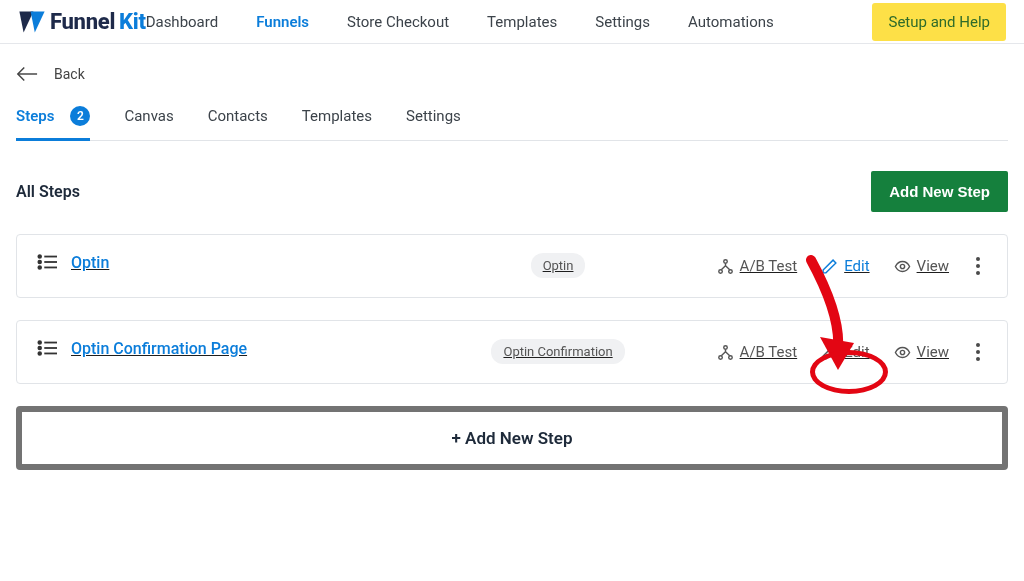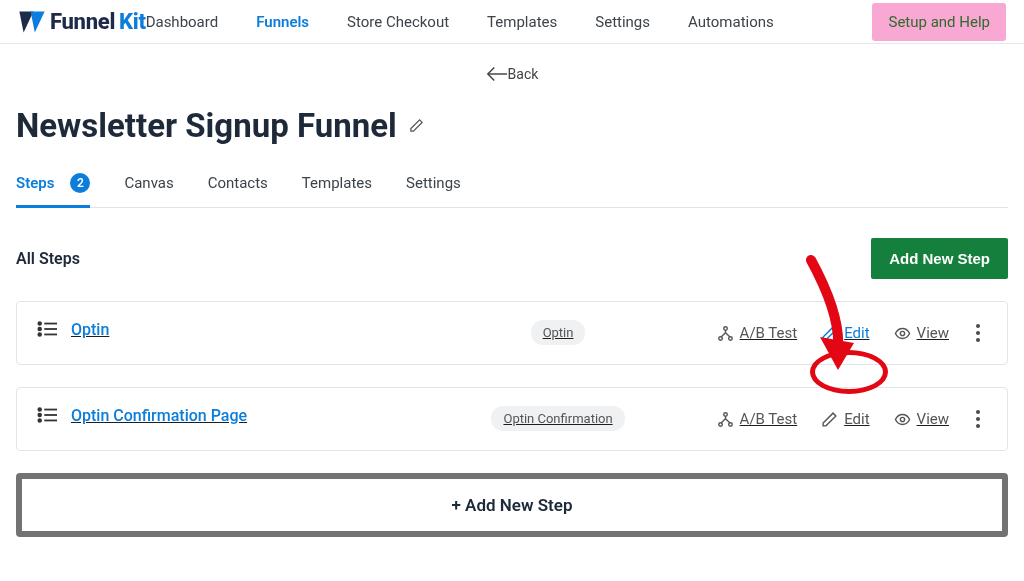--- a/index.html
+++ b/index.html
@@ -43,37 +43,37 @@
   .nav {
     display: flex;
     gap: 38px;
     font-size: 15px;
     color: #3c434a;
   }
   .nav .item { cursor: pointer; }
   .nav .item.active { color: #0b7dda; font-weight: 600; }
   .setup-help {
     margin-left: auto;
-    background: #f9a8d4;
+    background: #fde047;
     color: #2f6b2a;
     padding: 10px 16px;
     border-radius: 3px;
     font-size: 15px;
     cursor: pointer;
   }
   
   .page { padding: 22px 16px 0 16px; }
   .back-row {
     display: flex;
     align-items: center;
+    gap: 16px;
     color: #444;
     font-size: 14px;
     margin-bottom: 24px;
     cursor: pointer;
-    justify-content: center;
   }
   .arrow-left {
     width: 22px; height: 16px;
   }
   .title-row {
     display: flex;
     align-items: center;
     gap: 12px;
     margin-bottom: 28px;
   }
@@ -279,26 +279,20 @@
 <div class="page">
 
   <div class="back-row">
     <svg class="arrow-left" viewBox="0 0 24 16" fill="none" stroke="#444" stroke-width="1.6">
       <line x1="23" y1="8" x2="2" y2="8"></line>
       <polyline points="9,1 2,8 9,15"></polyline>
     </svg>
     <span>Back</span>
   </div>
 
-  <div class="title-row">
-    <h1>Newsletter Signup Funnel</h1>
-    <svg class="pencil-small" viewBox="0 0 24 24" fill="none" stroke="#555" stroke-width="2">
-      <path d="M17 3l4 4L7 21H3v-4L17 3z"></path>
-    </svg>
-  </div>
 
   <div class="tabs">
     <div class="tab active">
       <span>Steps</span>
       <span class="badge">2</span>
     </div>
     <div class="tab">Canvas</div>
     <div class="tab">Contacts</div>
     <div class="tab">Templates</div>
     <div class="tab">Settings</div>

